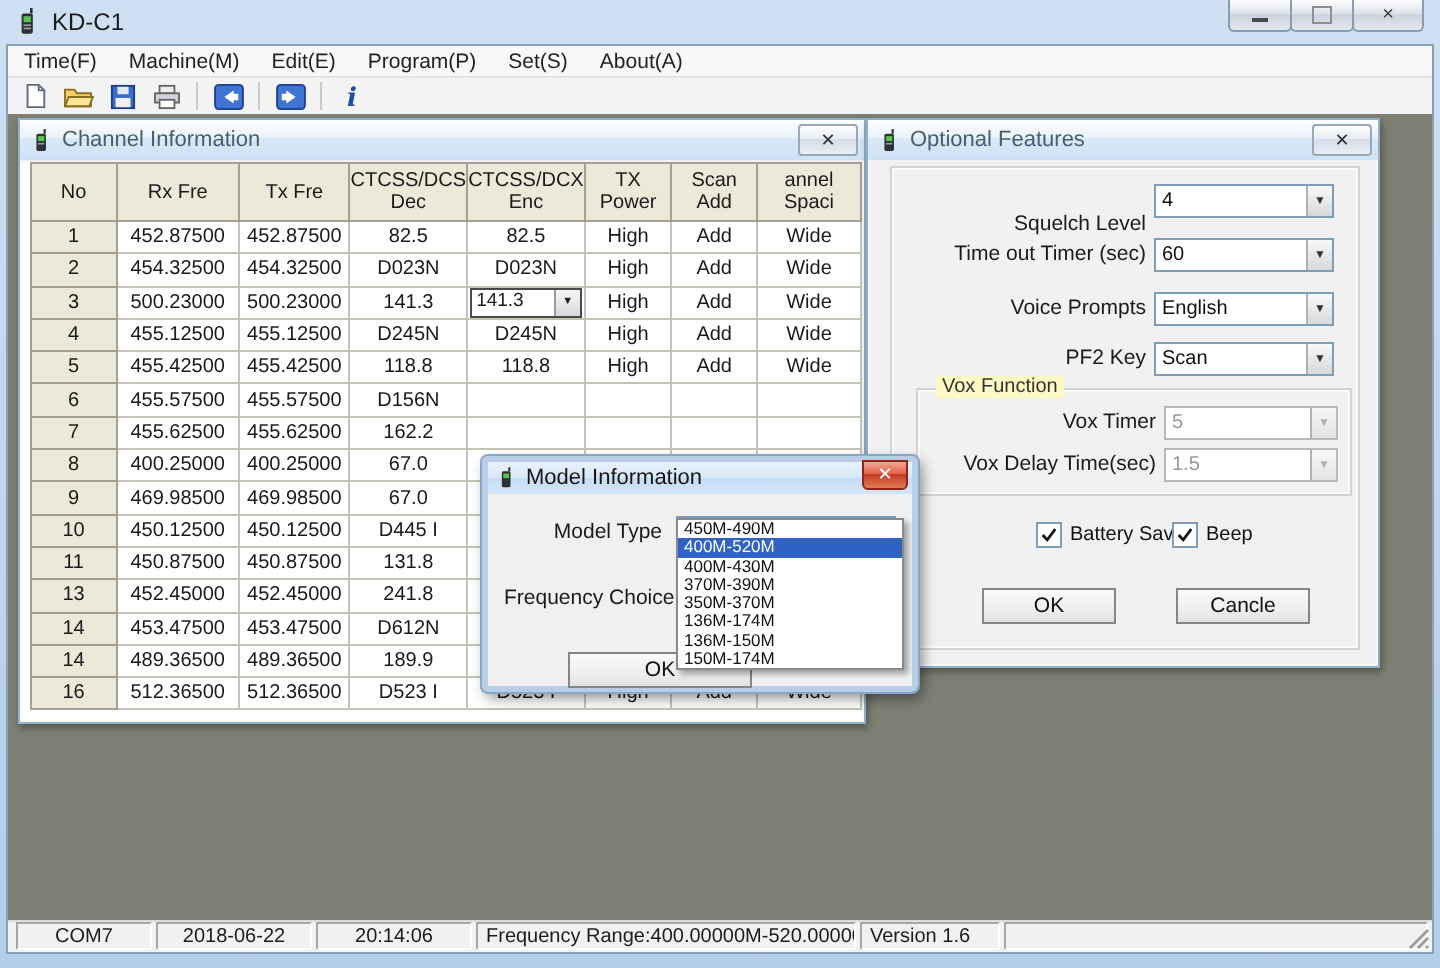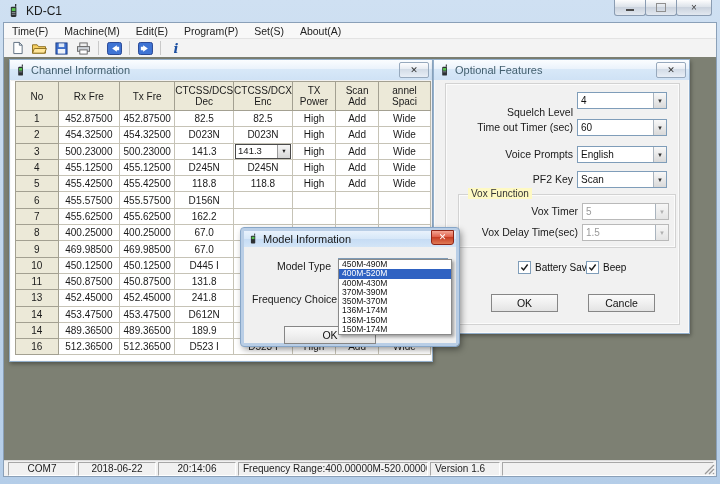--- a/index.html
+++ b/index.html
@@ -65,21 +65,21 @@
     background:linear-gradient(#f4a694,#e0614b 45%,#c43a21 46%,#e07a55);
     display:flex;align-items:center;justify-content:center;color:#fff;font-size:9px;line-height:1;}
   .dlg-body{position:relative;height:96px;}
   
   .dropdown{position:absolute;background:#fff;border:1px solid #8a8a8a;box-shadow:2px 2px 3px rgba(0,0,0,.35);
     display:flex;flex-direction:column;z-index:30;}
   .dd-item{flex:1;font-size:8.5px;line-height:9px;padding-left:3px;color:#111;display:flex;align-items:center;white-space:nowrap;}
   .dd-item.sel{background:#2f62c2;color:#fff;}
   
   .statusbar{position:absolute;left:0;right:0;bottom:0;height:15px;background:#f1f1f1;border-top:1px solid #dcdcdc;
-    display:flex;align-items:center;gap:2px;padding:0 2px 0 4px;}
+    display:flex;gap:2px;padding:0 2px 0 4px;}
   .status-panel{height:12px;border:1px solid;border-color:#a7a7a7 #ffffff #ffffff #a7a7a7;font-size:10px;color:#1c1c1c;
     display:flex;align-items:center;overflow:hidden;white-space:nowrap;}
   .status-panel.center{justify-content:center;}
   .status-panel.pad{padding-left:4px;}
   .grip{position:absolute;right:1px;bottom:1px;}
 </style>
 </head>
 <body>
 
 <div class="titlebar">

